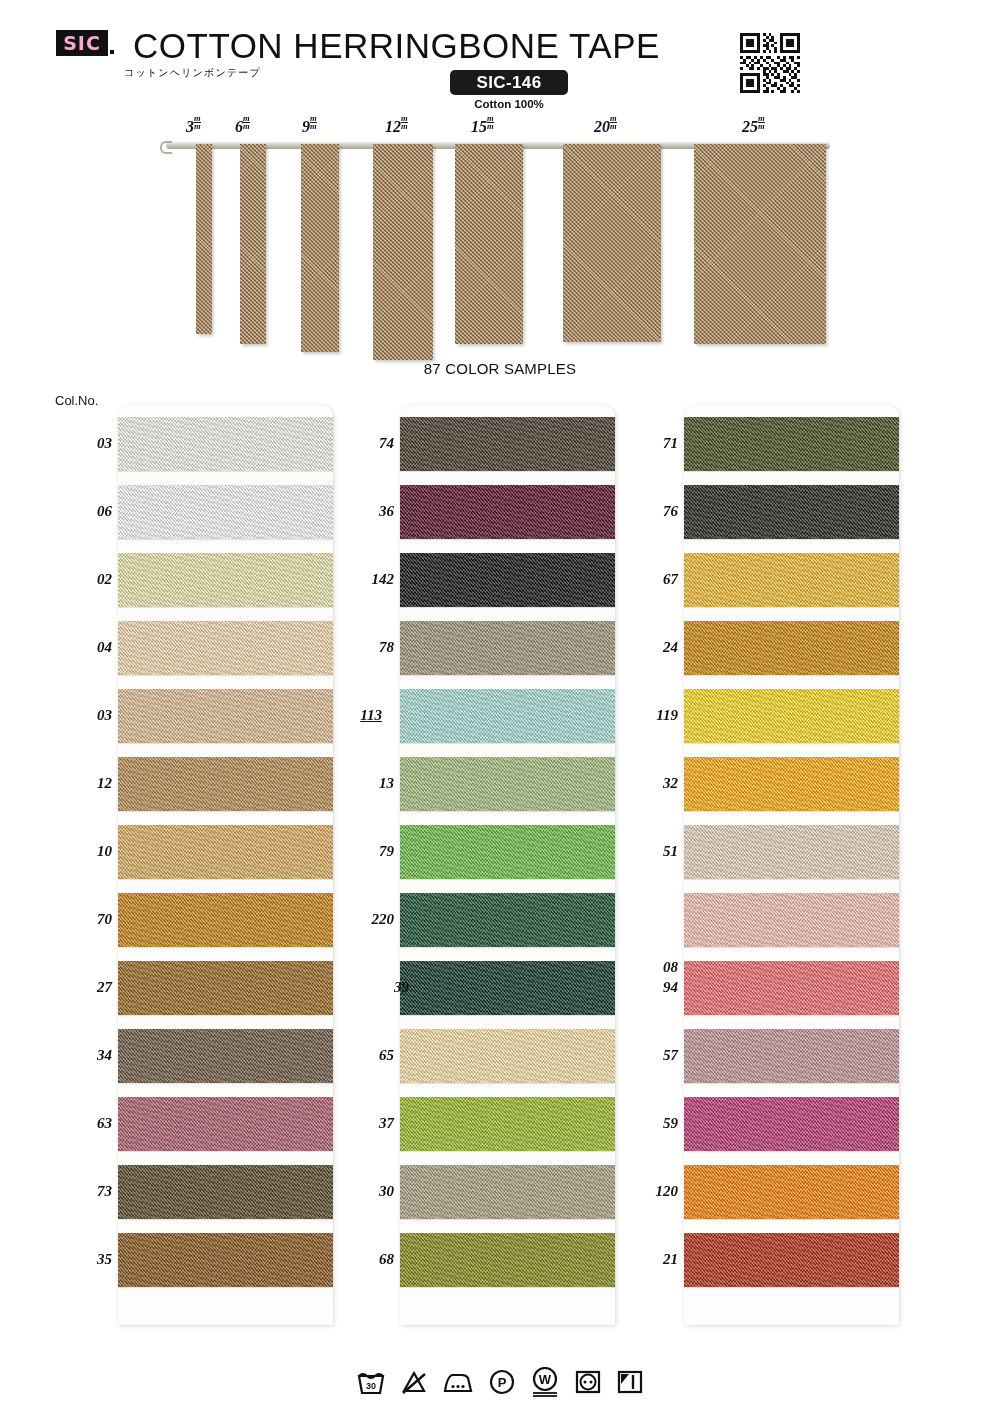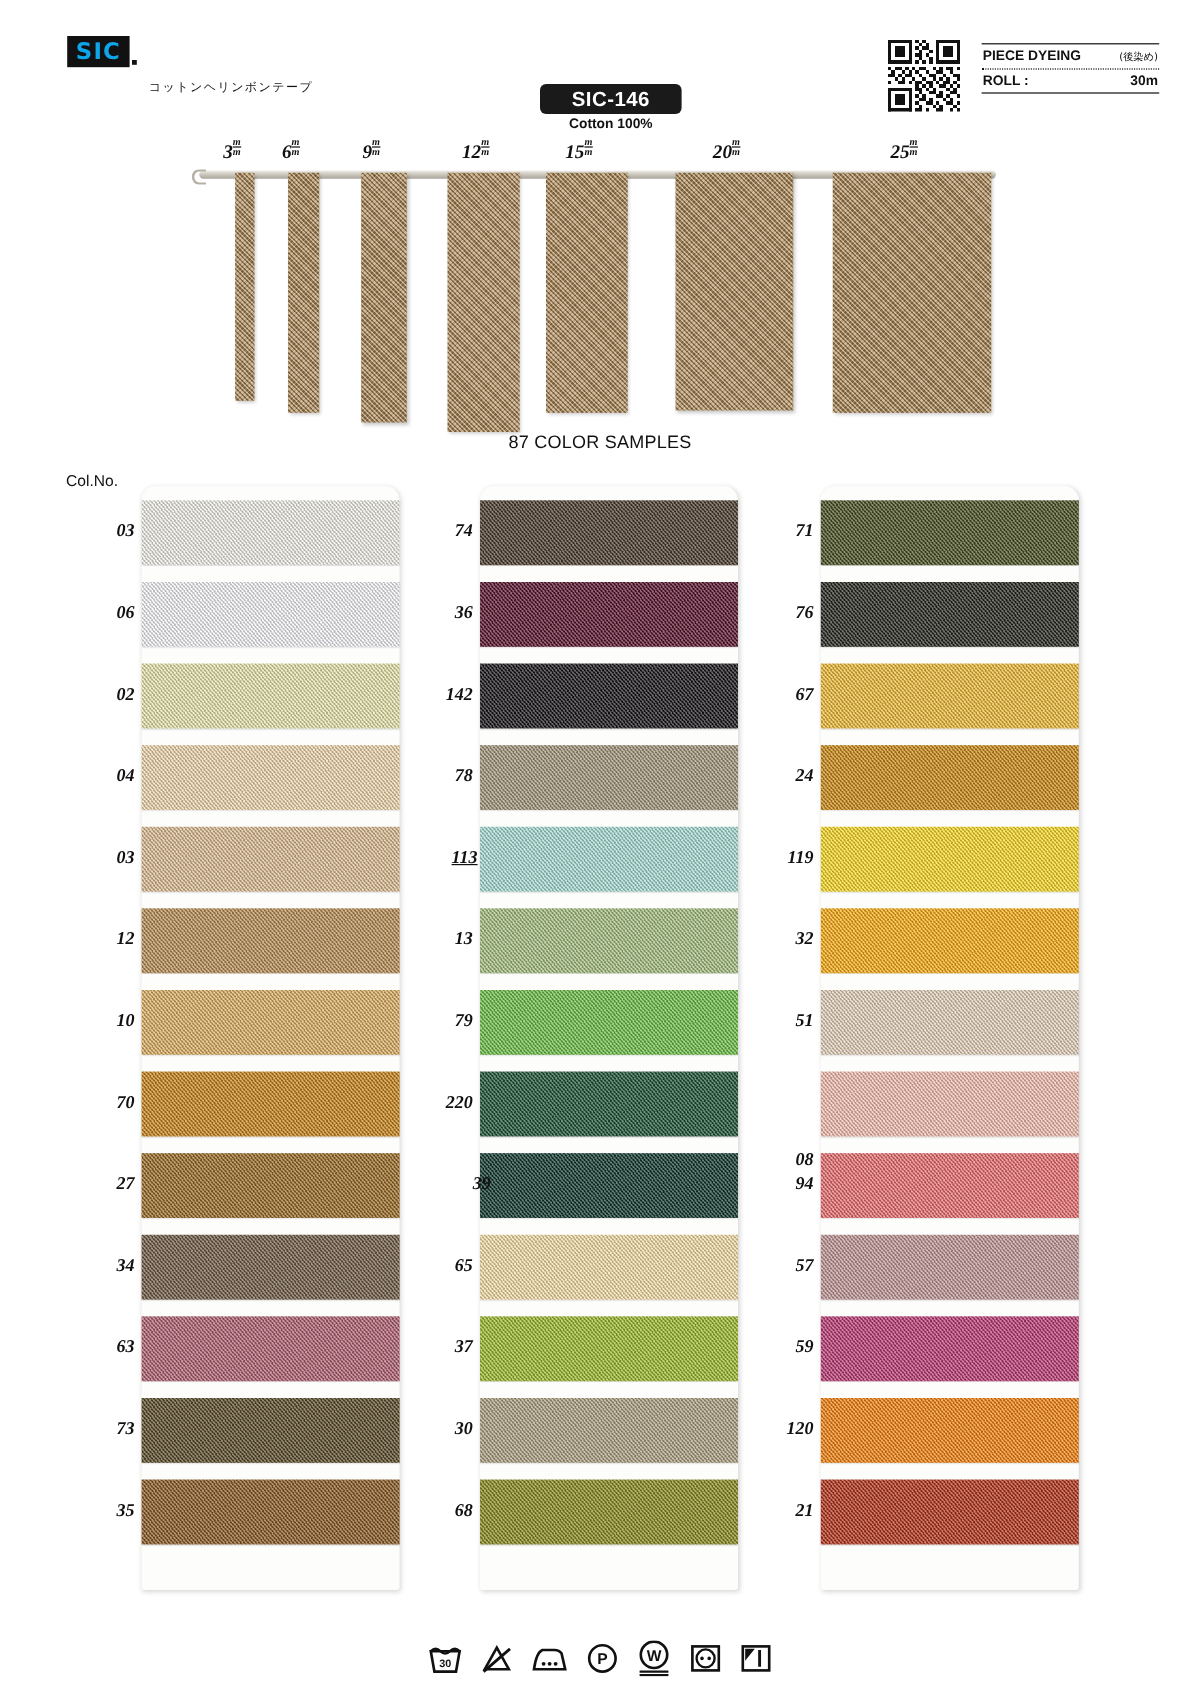--- a/index.html
+++ b/index.html
@@ -10,21 +10,21 @@
     position: relative;
     overflow: hidden;
   }
 
   
   .header { position: relative; height: 118px; }
 
   .sic-logo {
     position: absolute; left: 56px; top: 30px;
     width: 52px; height: 26px;
-    background: #111; color: #0ea5e9;
+    background: #111; color: #f9a8d4;
     font-family: "DejaVu Sans", sans-serif;
     font-weight: bold; font-size: 19px;
     letter-spacing: 1px;
     display: flex; align-items: center; justify-content: center;
   }
   .sic-dot {
     position: absolute; left: 110px; top: 50px;
     width: 4px; height: 4px; background: #111;
   }
 
@@ -164,20 +164,21 @@
   .care svg { display: block; }
 </style>
 </head>
 <body>
 
 <div class="header">
 
   <div class="sic-logo">SIC</div>
   <div class="sic-dot"></div>
 
+  <div class="title-main">COTTON HERRINGBONE TAPE</div>
   <div class="title-jp">コットンヘリンボンテープ</div>
 
   <div class="code-badge">SIC-146</div>
   <div class="composition">Cotton 100%</div>
 
   <div class="qr-box">
     <svg width="60" height="60" viewBox="0 0 21 21" shape-rendering="crispEdges">
       <rect width="21" height="21" fill="#fff"></rect>
       <g fill="#111">
         <rect x="0" y="0" width="7" height="1"></rect>
@@ -284,33 +285,20 @@
         <rect x="19" y="19" width="1" height="1"></rect>
         <rect x="8" y="20" width="2" height="1"></rect>
           <rect x="11" y="20" width="1" height="1"></rect>
           <rect x="14" y="20" width="2" height="1"></rect>
         <rect x="18" y="20" width="1" height="1"></rect>
           <rect x="20" y="20" width="1" height="1"></rect>
       </g>
     </svg>
   </div>
 
-  <div class="spec-box">
-    <div class="spec-rule-top"></div>
-    <div class="spec-row">
-      <span>PIECE DYEING</span>
-      <span class="jp">(後染め)</span>
-    </div>
-    <div class="spec-dotted"></div>
-    <div class="spec-row">
-      <span>ROLL :</span>
-      <span>30m</span>
-    </div>
-    <div class="spec-rule-bot"></div>
-  </div>
 </div>
 
 <div class="tapes-area">
   <div class="rod"></div>
   <div id="tapes-host">
       <div class="width-label" style="left: 186px;"><span>3</span><span class="unit"><b>m</b><i>m</i></span></div>
       <div class="tape" style="left: 196px; width: 16px; height: 190px; background-color: rgb(176, 138, 85);"></div>
       <div class="width-label" style="left: 235px;"><span>6</span><span class="unit"><b>m</b><i>m</i></span></div>
       <div class="tape" style="left: 240px; width: 26px; height: 200px; background-color: rgb(176, 138, 85);"></div>
       <div class="width-label" style="left: 302px;"><span>9</span><span class="unit"><b>m</b><i>m</i></span></div>
@@ -362,21 +350,21 @@
       <div class="col-num" style="left: 58px; top: 860px;">35</div>
       <div class="swatch" style="left: 400px; top: 26px; height: 54px; background-color: rgb(74, 59, 44);"></div>
       <div class="col-num" style="left: 340px; top: 44px;">74</div>
       <div class="swatch" style="left: 400px; top: 94px; height: 54px; background-color: rgb(89, 19, 44);"></div>
       <div class="col-num" style="left: 340px; top: 112px;">36</div>
       <div class="swatch" style="left: 400px; top: 162px; height: 54px; background-color: rgb(24, 20, 25);"></div>
       <div class="col-num" style="left: 340px; top: 180px;">142</div>
       <div class="swatch" style="left: 400px; top: 230px; height: 54px; background-color: rgb(162, 149, 122);"></div>
       <div class="col-num" style="left: 340px; top: 248px;">78</div>
       <div class="swatch" style="left: 400px; top: 298px; height: 54px; background-color: rgb(168, 221, 212);"></div>
-      <div class="col-num" style="left: 344px; top: 316px; text-decoration: underline;">113</div>
+      <div class="col-num" style="left: 328px; top: 316px; text-decoration: underline;">113</div>
       <div class="swatch" style="left: 400px; top: 366px; height: 54px; background-color: rgb(165, 191, 128);"></div>
       <div class="col-num" style="left: 340px; top: 384px;">13</div>
       <div class="swatch" style="left: 400px; top: 434px; height: 54px; background-color: rgb(108, 191, 71);"></div>
       <div class="col-num" style="left: 340px; top: 452px;">79</div>
       <div class="swatch" style="left: 400px; top: 502px; height: 54px; background-color: rgb(29, 81, 52);"></div>
       <div class="col-num" style="left: 340px; top: 520px;">220</div>
       <div class="swatch" style="left: 400px; top: 570px; height: 54px; background-color: rgb(16, 55, 44);"></div>
       <div class="col-num" style="left: 355px; top: 588px;">39</div>
       <div class="swatch" style="left: 400px; top: 638px; height: 54px; background-color: rgb(245, 223, 168);"></div>
       <div class="col-num" style="left: 340px; top: 656px;">65</div>

